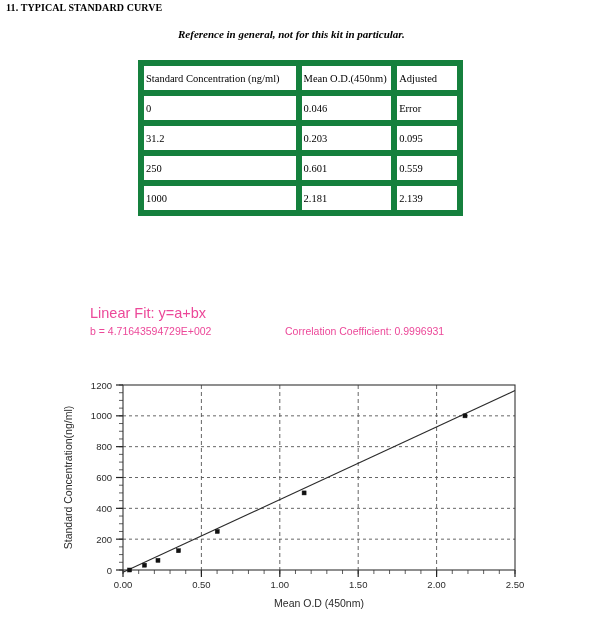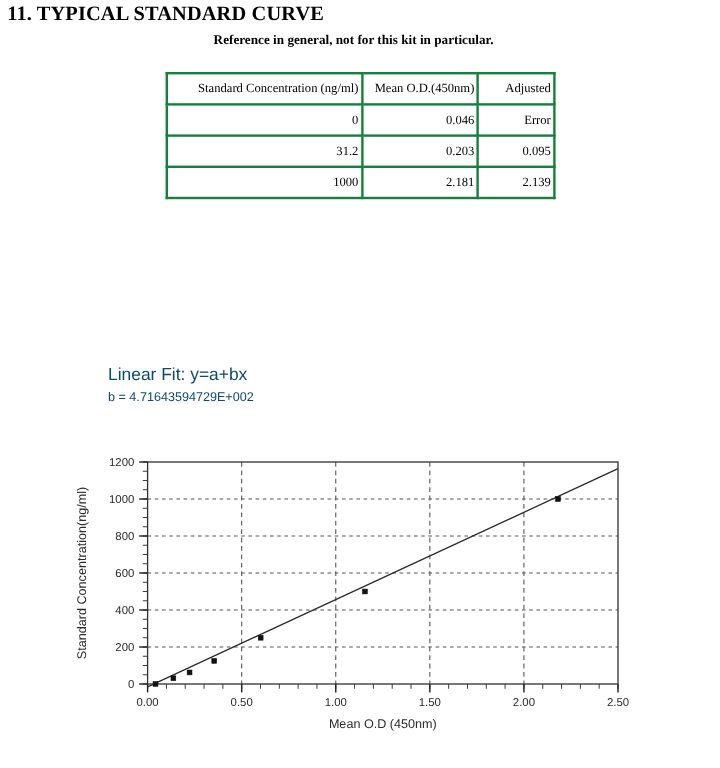--- a/index.html
+++ b/index.html
@@ -16,66 +16,67 @@
     overflow: hidden;
   }
 
   
   #section-heading {
     position: absolute;
     left: 6px;
     top: 2px;
     font-family: "Liberation Serif", serif;
     font-weight: bold;
-    font-size: 17px;
+    font-size: 10px;
     letter-spacing: 0.1px;
     white-space: nowrap;
   }
 
   
   #reference-note {
     position: absolute;
     left: 178px;
     top: 28px;
     font-family: "Liberation Serif", serif;
     font-weight: bold;
     font-size: 11px;
     white-space: nowrap;
+    font-style: italic;
   }
 
   
   #standard-curve-table {
     position: absolute;
     left: 138px;
     top: 60px;
     width: 325px;
     border-collapse: collapse;
     font-family: "Liberation Serif", serif;
     font-size: 10.5px;
   }
   #standard-curve-table td,
   #standard-curve-table th {
-    border: 2px solid #15803d;
-    text-align: right;
+    border: 6px solid #15803d;
+    text-align: left;
     vertical-align: middle;
     height: 24px;
     font-weight: normal;
     padding: 0 2px;
   }
   #standard-curve-table .col-conc  { width: 168px; }
   #standard-curve-table .col-od    { width: 97px; }
   #standard-curve-table .col-adj   { width: 60px; }
 
   
   #fit-summary {
     position: absolute;
     left: 90px;
     top: 305px;
     font-family: "Liberation Sans", sans-serif;
-    color: #0c4a6e;
+    color: #ec4899;
   }
   #fit-title {
     font-size: 14.5px;
     margin-bottom: 4px;
     white-space: nowrap;
   }
   .fit-grid {
     position: relative;
     width: 420px;
   }
@@ -136,34 +137,40 @@
   <tbody>
     <tr>
       <td>0</td>
       <td>0.046</td>
       <td>Error</td>
     </tr>
     <tr>
       <td>31.2</td>
       <td>0.203</td>
       <td>0.095</td>
+    </tr>
+    <tr>
+      <td>250</td>
+      <td>0.601</td>
+      <td>0.559</td>
     </tr>
     <tr>
       <td>1000</td>
       <td>2.181</td>
       <td>2.139</td>
     </tr>
   </tbody>
 </table>
 
 <div id="fit-summary">
   <div id="fit-title">Linear Fit: y=a+bx</div>
   <div class="fit-grid">
     <div class="fit-row">
       <span class="fit-left">b = 4.71643594729E+002</span>
+      <span class="fit-right">Correlation Coefficient: 0.9996931</span>
     </div>
   </div>
 </div>
 
 <div id="chart-area">
   <svg id="chart-svg" width="600" height="250" viewBox="0 0 600 250">
     <g id="g-grid">
         <line x1="123" y1="169.16666666666666" x2="515" y2="169.16666666666666" stroke="#555" stroke-width="0.9" stroke-dasharray="3,3"></line>
         <line x1="123" y1="138.33333333333334" x2="515" y2="138.33333333333334" stroke="#555" stroke-width="0.9" stroke-dasharray="3,3"></line>
         <line x1="123" y1="107.5" x2="515" y2="107.5" stroke="#555" stroke-width="0.9" stroke-dasharray="3,3"></line>

